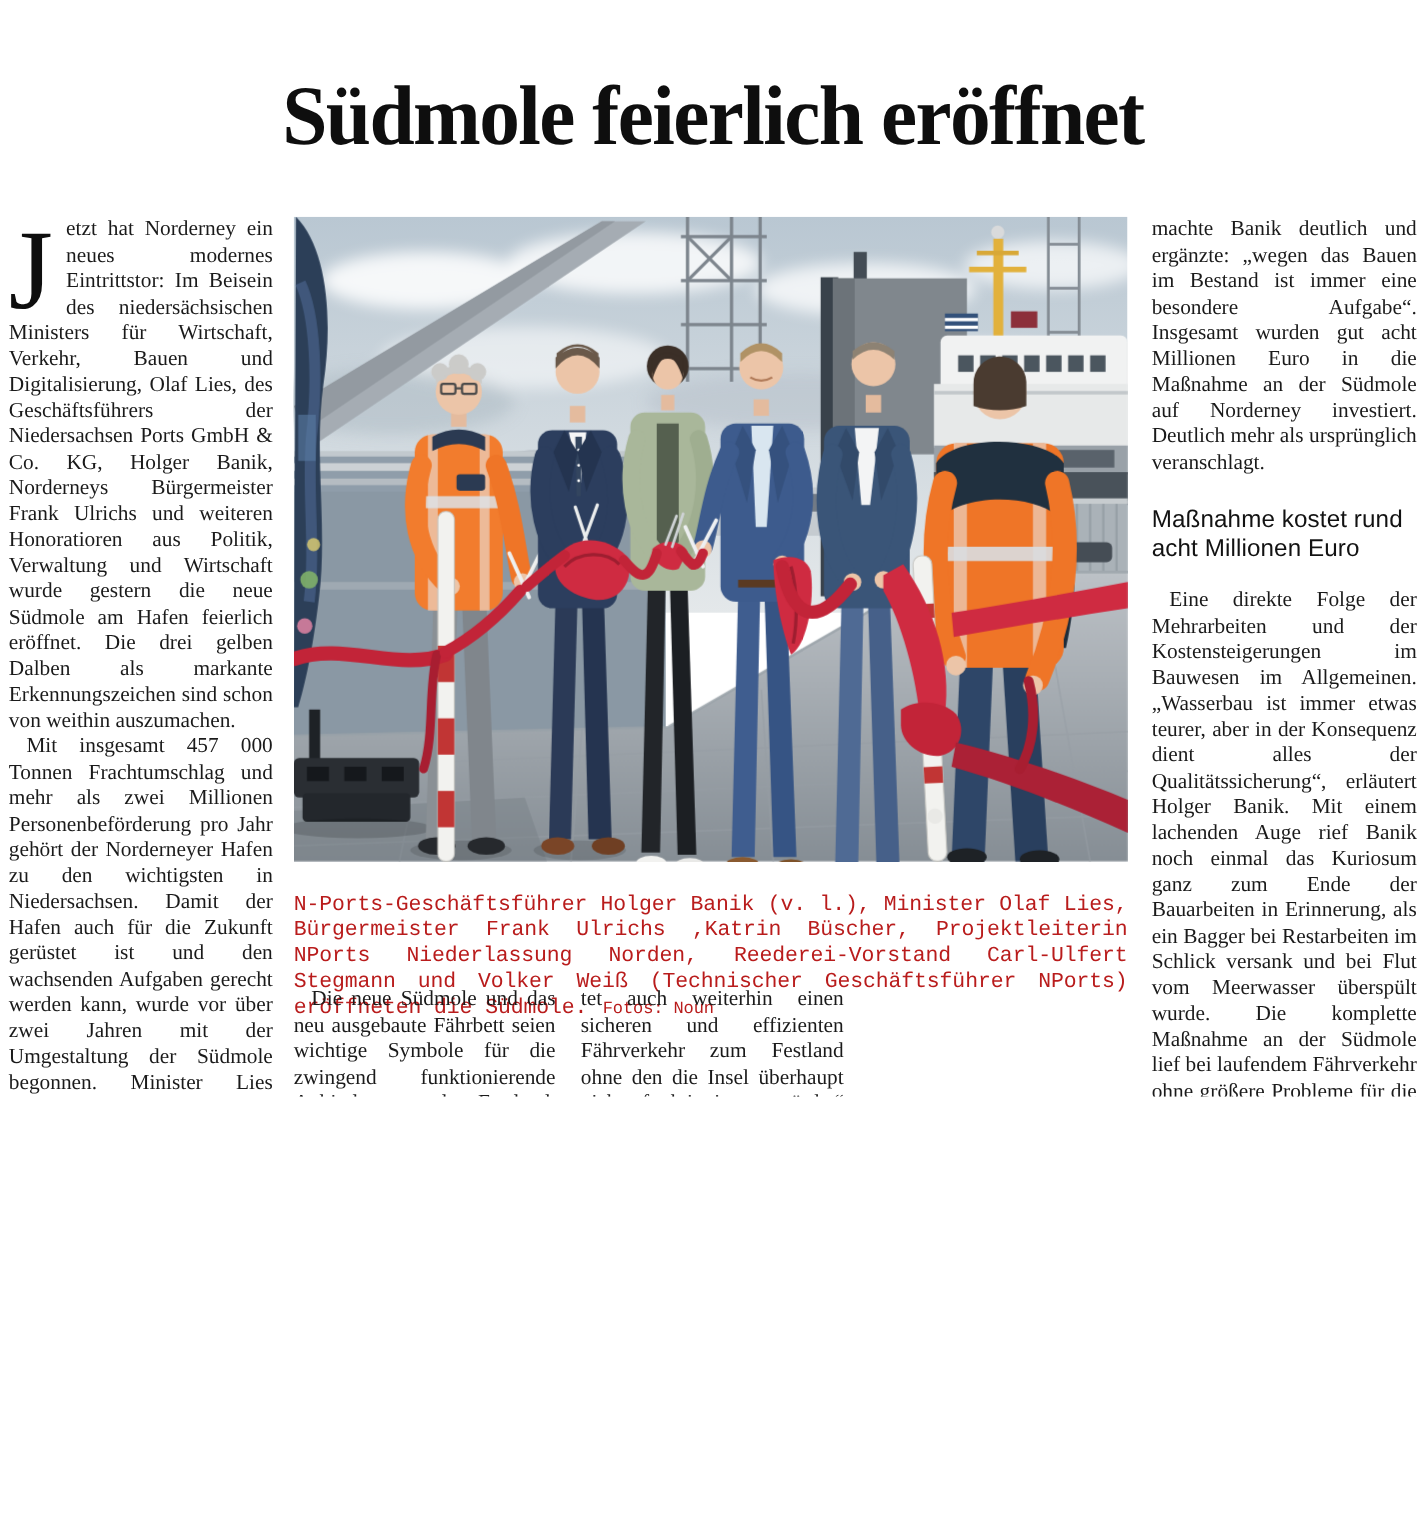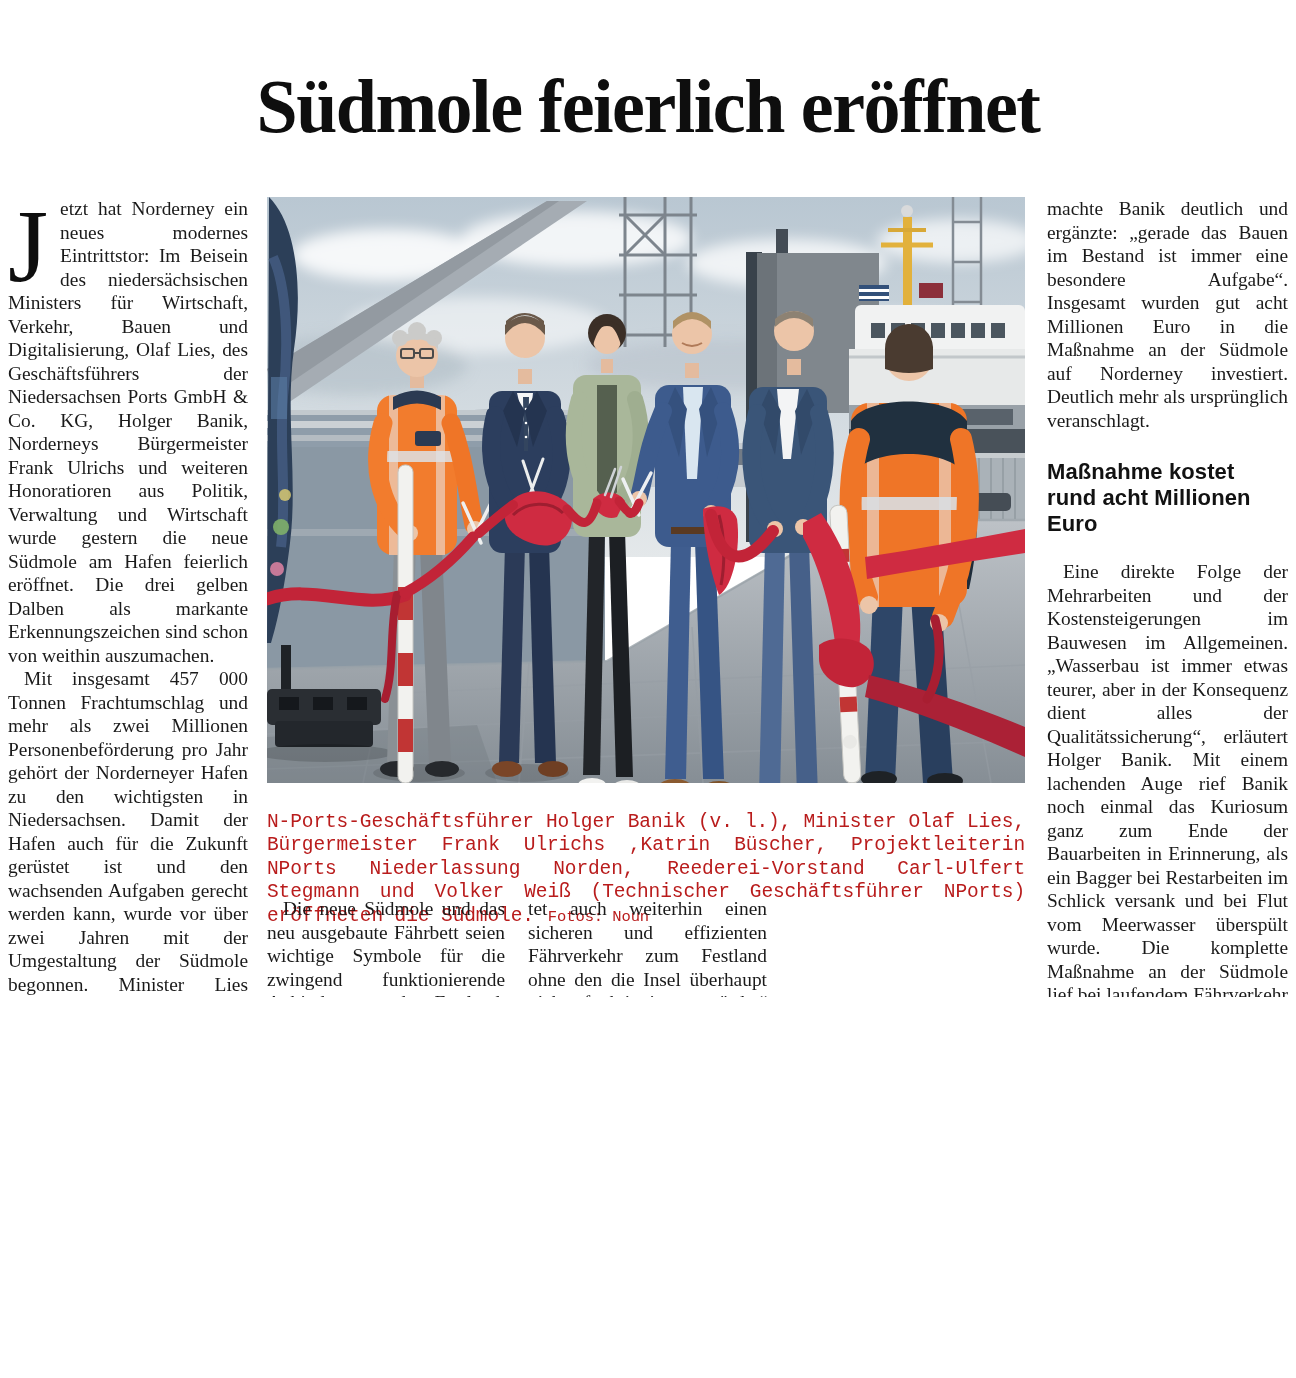--- a/index.html
+++ b/index.html
@@ -6,21 +6,21 @@
   .page{position:relative;width:1296px;height:997px;background:#fff;overflow:hidden;
         font-family:"Liberation Serif",serif;color:#1b1b1b;}
   .headline{position:absolute;left:0;right:0;top:14px;text-align:center;
         font-family:"Liberation Serif",serif;font-weight:700;font-size:74px;
         letter-spacing:-1.5px;color:#0e0e0e;transform:scaleY(1.04);}
   .deck{position:absolute;left:0;right:0;top:128px;text-align:center;
         font-family:"Liberation Sans",sans-serif;font-size:26.5px;font-weight:400;color:#2d2d2d;}
   .col{position:absolute;text-align:justify;font-size:19.4px;line-height:23.5px;color:#1a1a1a;}
   .col p{margin:0;}
   .col p.ind{text-indent:16px;}
-  .subhead{font-family:"Liberation Sans",sans-serif;font-weight:700;font-size:22px;line-height:26px;
+  .subhead{font-family:"Liberation Sans",sans-serif;font-weight:400;font-size:22px;line-height:26px;
         color:#121212;margin:27px 0 23px;text-align:left;letter-spacing:.1px;}
   .dropcap{float:left;font-size:103px;line-height:82px;padding:8px 12px 0 0;color:#0e0e0e;
         font-family:"Liberation Serif",serif;}
   figure{position:absolute;margin:0;padding:0;}
   .caption{position:absolute;font-family:Liberation Mono, monospace;font-size:19.5px;
         line-height:23.5px;color:#b91c1c;text-align:justify;letter-spacing:-.1px;}
   .caption.left{text-align:left;}
   .credit{font-size:15.5px;margin-left:14px;white-space:nowrap;}
   .signoff{float:right;font-style:italic;}
   svg{display:block;}
@@ -363,21 +363,21 @@
   <p class="caption" style="left:267px;top:791px;width:758px;"><span>N-Ports-Geschäftsführer Holger Banik (v. l.), Minister Olaf Lies, Bürgermeister Frank Ulrichs ,Katrin Büscher, Projektleiterin NPorts Niederlassung Norden, Reederei-Vorstand Carl-Ulfert Stegmann und Volker Weiß (Technischer Geschäftsführer NPorts) eröffneten die Südmole.</span><span class="credit">Fotos: Noun</span></p>
 
   <div class="col" style="left:267px;top:897px;width:238px;">
     <p class="ind">Die neue Südmole und das neu ausgebaute Fährbett seien wichtige Symbole für die zwingend funktionierende Anbindung an das Festland, unterstrich auch Norderneys Bürgermeister Frank Ulrichs die Bedeutung des Projektes an der Südspitze des Hafens. „Die Erneuerung gewährleis-</p>
   </div>
   <div class="col" style="left:528px;top:897px;width:239px;">
     <p>tet auch weiterhin einen sicheren und effizienten Fährverkehr zum Festland ohne den die Insel überhaupt nicht funktionieren würde.“ NPorts-Geschäftsführer Holger Banik erwähnte die nicht immer leichten Rahmenbedingungen während der Baumaßnahme. Waren es zu Beginn 2022 noch die Folgen des Ukrainekrieges mit der Verlagerung der beteiligten Kräfte und Ressourcen in Richtung Wilhelmshaven, waren es in der Folge nach Wiederaufnahme der Arbeiten auf Norderney vor allem das schlechte Wetter und Dinge, die vorgefunden wurden, aber nach den Plänen da nicht vorhanden</p>
   </div>
 
   <div class="col" style="left:1047px;top:197px;width:241px;">
-    <p>machte Banik deutlich und ergänzte: „gerade das Bauen im Bestand ist immer eine besondere Aufgabe“. Insgesamt wurden gut acht Millionen Euro in die Maßnahme an der Südmole auf Norderney investiert. Deutlich mehr als ursprünglich veranschlagt.</p>
+    <p>machte Banik deutlich und ergänzte: „wegen das Bauen im Bestand ist immer eine besondere Aufgabe“. Insgesamt wurden gut acht Millionen Euro in die Maßnahme an der Südmole auf Norderney investiert. Deutlich mehr als ursprünglich veranschlagt.</p>
     <h3 class="subhead">Maßnahme kostet rund acht Millionen Euro</h3>
     <p class="ind"><span>Eine direkte Folge der Mehrarbeiten und der Kostensteigerungen im Bauwesen im Allgemeinen. „Wasserbau ist immer etwas teurer, aber in der Konsequenz dient alles der Qualitätssicherung“, erläutert Holger Banik. Mit einem lachenden Auge rief Banik noch einmal das Kuriosum ganz zum Ende der Bauarbeiten in Erinnerung, als ein Bagger bei Restarbeiten im Schlick versank und bei Flut vom Meerwasser überspült wurde. Die komplette Maßnahme an der Südmole lief bei laufendem Fährverkehr ohne größere Probleme für die Passagiere überwiegend über den Anleger zwei.</span><span class="signoff">jva</span></p>
   </div>
 
   <figure style="left:790px;top:1027px;width:500px;height:306px;">
     <svg viewBox="0 0 500 306" width="500" height="306">
       <defs>
         <linearGradient id="sky2" x1="0" y1="0" x2="0" y2="1">
           <stop offset="0" stop-color="#c2ccd4"></stop>
             <stop offset="1" stop-color="#dfe3e6"></stop>

